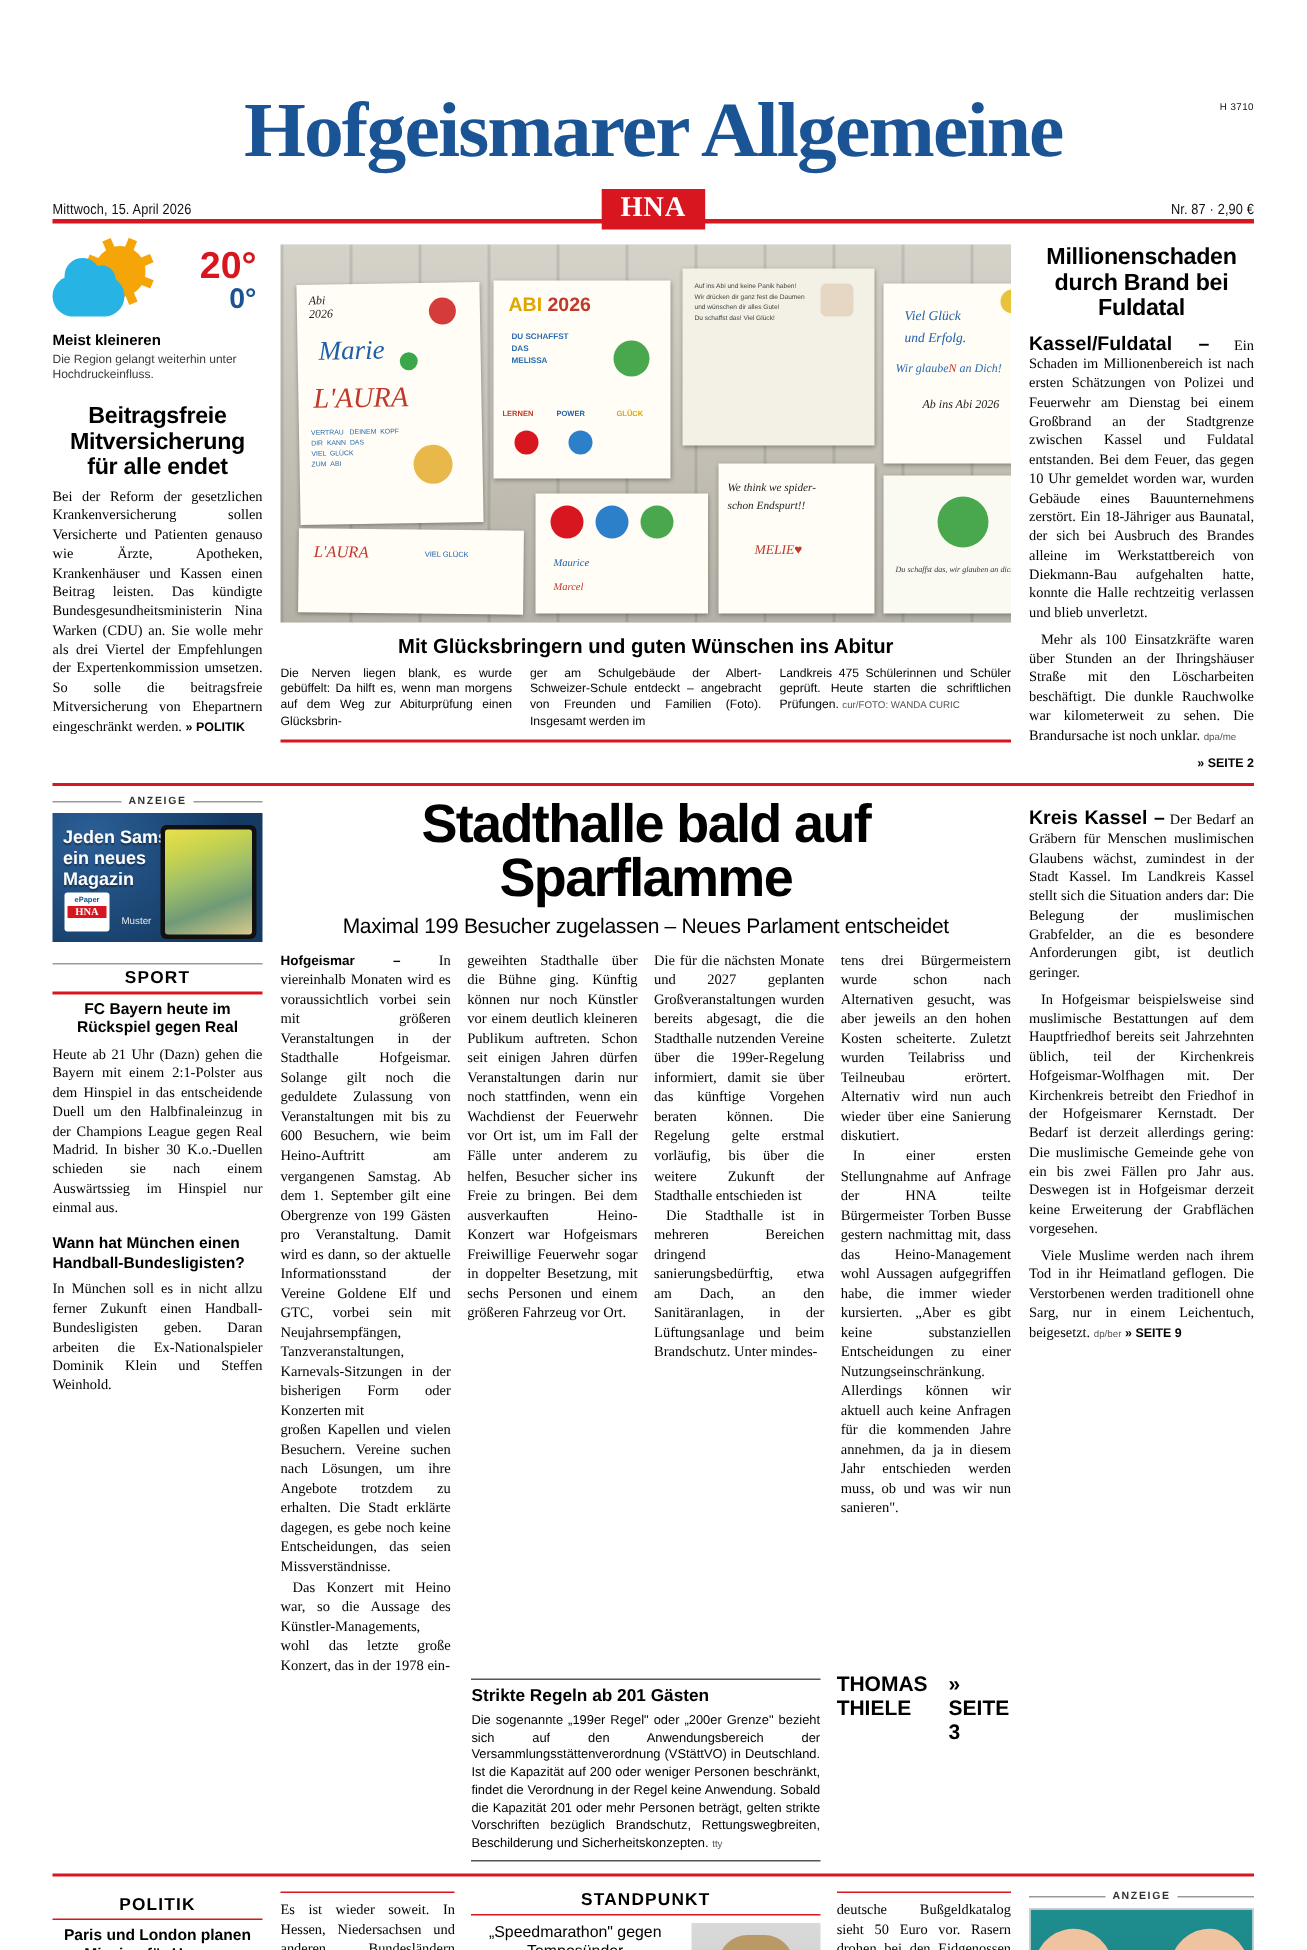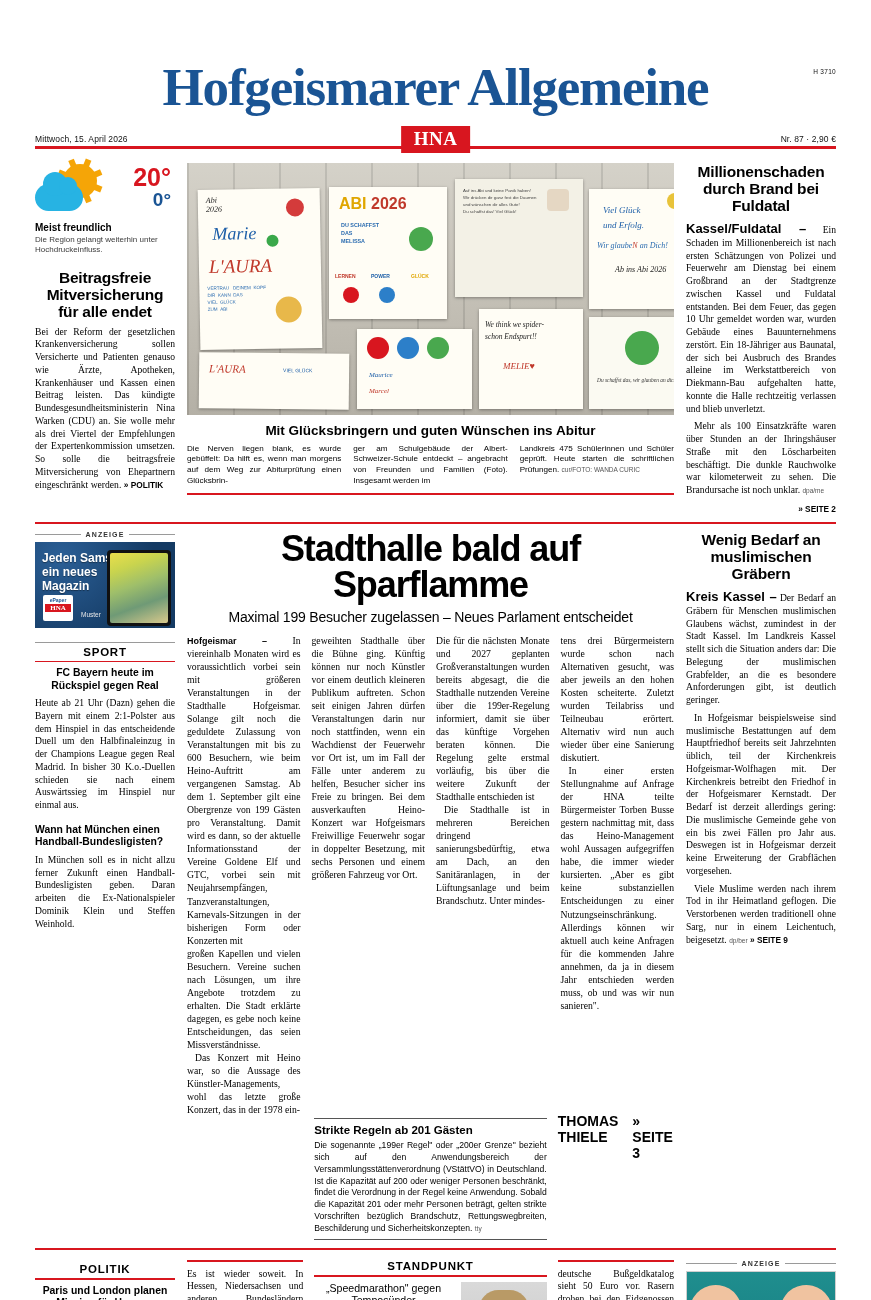--- a/index.html
+++ b/index.html
@@ -247,21 +247,21 @@
       <div class="weather">
         <div class="wx-icon">
           <div class="wx-sun"></div>
           <div class="wx-cloud"></div>
         </div>
         <div class="wx-temps">
           <div class="wx-high">20°</div>
           <div class="wx-low">0°</div>
         </div>
       </div>
-      <div class="wx-title">Meist freundlich</div>
+      <div class="wx-title">Meist kleineren</div>
       <div class="wx-desc">Die Region gelangt weiterhin unter Hochdruckeinfluss.</div>
 
       <div class="kicker-head">Beitragsfreie Mitversicherung für alle endet</div>
       <div class="body-serif">
         <span>Bei der Reform der gesetzlichen Krankenversicherung sollen Versicherte und Patienten genauso wie Ärzte, Apotheken, Krankenhäuser und Kassen einen Beitrag leisten. Das kündigte Bundesgesundheitsministerin Nina Warken (CDU) an. Sie wolle mehr als drei Viertel der Empfehlungen der Expertenkommission umsetzen. So solle die beitragsfreie Mitversicherung von Ehepartnern eingeschränkt werden.</span>
         <span class="ref">» POLITIK</span>
       </div>
     </div>
 
     <div class="col-center">
@@ -273,21 +273,21 @@
             <div class="ptxt hand" style="left:8px;top:6px;font-size:8px;">Abi<br>2026</div>
             <div class="ptxt hand" style="left:14px;top:34px;font-size:18px;color:#1e5fa8;">Marie</div>
             <div class="blob" style="left:88px;top:10px;width:18px;height:18px;background:#d43b3b;"></div>
             <div class="blob" style="left:68px;top:46px;width:12px;height:12px;background:#3aa84a;"></div>
             <div class="ptxt hand" style="left:10px;top:66px;font-size:19px;color:#c0392b;">L'AURA</div>
             <div class="ptxt" style="left:8px;top:96px;font-size:4.6px;color:#2b6cb0;line-height:1.5;">VERTRAU &nbsp; DEINEM &nbsp;KOPF<br>DIR &nbsp;KANN &nbsp;DAS<br>VIEL &nbsp;GLÜCK<br>ZUM &nbsp;ABI</div>
             <div class="blob" style="left:76px;top:108px;width:26px;height:26px;background:#e8b84a;"></div>
           </div>
 
           <div class="poster p2">
-            <div class="ptxt" style="left:10px;top:8px;font-size:16px;font-weight:bold;color:#e0a600;">ABI <span style="color:#c0392b;">2026</span></div>
+            <div class="ptxt" style="left:10px;top:8px;font-size:13px;font-weight:bold;color:#e0a600;">ABI <span style="color:#c0392b;">2026</span></div>
             <div class="ptxt" style="left:12px;top:34px;font-size:5.4px;font-weight:bold;color:#2b6cb0;line-height:1.5;">DU SCHAFFST<br>DAS<br>MELISSA</div>
             <div class="blob" style="left:80px;top:40px;width:24px;height:24px;background:#49a84e;"></div>
             <div class="ptxt" style="left:6px;top:86px;font-size:5px;font-weight:bold;color:#c0392b;">LERNEN</div>
             <div class="ptxt" style="left:42px;top:86px;font-size:5px;font-weight:bold;color:#1e5fa8;">POWER</div>
             <div class="ptxt" style="left:82px;top:86px;font-size:5px;font-weight:bold;color:#e0a600;">GLÜCK</div>
             <div class="blob" style="left:14px;top:100px;width:16px;height:16px;background:#d8161f;"></div>
             <div class="blob" style="left:50px;top:100px;width:16px;height:16px;background:#2c7fc9;"></div>
           </div>
 
           <div class="poster p3">
@@ -422,21 +422,20 @@
         <div style="flex:1;">
           <div class="byline">
             <span>THOMAS THIELE</span>
             <span>» SEITE 3</span>
           </div>
         </div>
       </div>
     </div>
 
     <div class="col-right">
-      <div class="kicker-head" style="margin-top:0;">Wenig Bedarf an muslimischen Gräbern</div>
       <div class="body-serif">
         <span class="lead">Kreis Kassel –</span><span> Der Bedarf an Gräbern für Menschen muslimischen Glaubens wächst, zumindest in der Stadt Kassel. Im Landkreis Kassel stellt sich die Situation anders dar: Die Belegung der muslimischen Grabfelder, an die es besondere Anforderungen gibt, ist deutlich geringer.</span>
       </div>
       <div class="body-serif" style="text-indent:8px;">In Hofgeismar beispielsweise sind muslimische Bestattungen auf dem Hauptfriedhof bereits seit Jahrzehnten üblich, teil der Kirchenkreis Hofgeismar-Wolfhagen mit. Der Kirchenkreis betreibt den Friedhof in der Hofgeismarer Kernstadt. Der Bedarf ist derzeit allerdings gering: Die muslimische Gemeinde gehe von ein bis zwei Fällen pro Jahr aus. Deswegen ist in Hofgeismar derzeit keine Erweiterung der Grabflächen vorgesehen.</div>
       <div class="body-serif" style="text-indent:8px;">
         <span>Viele Muslime werden nach ihrem Tod in ihr Heimatland geflogen. Die Verstorbenen werden traditionell ohne Sarg, nur in einem Leichentuch, beigesetzt.</span>
         <span class="credit">dp/ber</span>
         <span class="ref">» SEITE 9</span>
       </div>
     </div>

